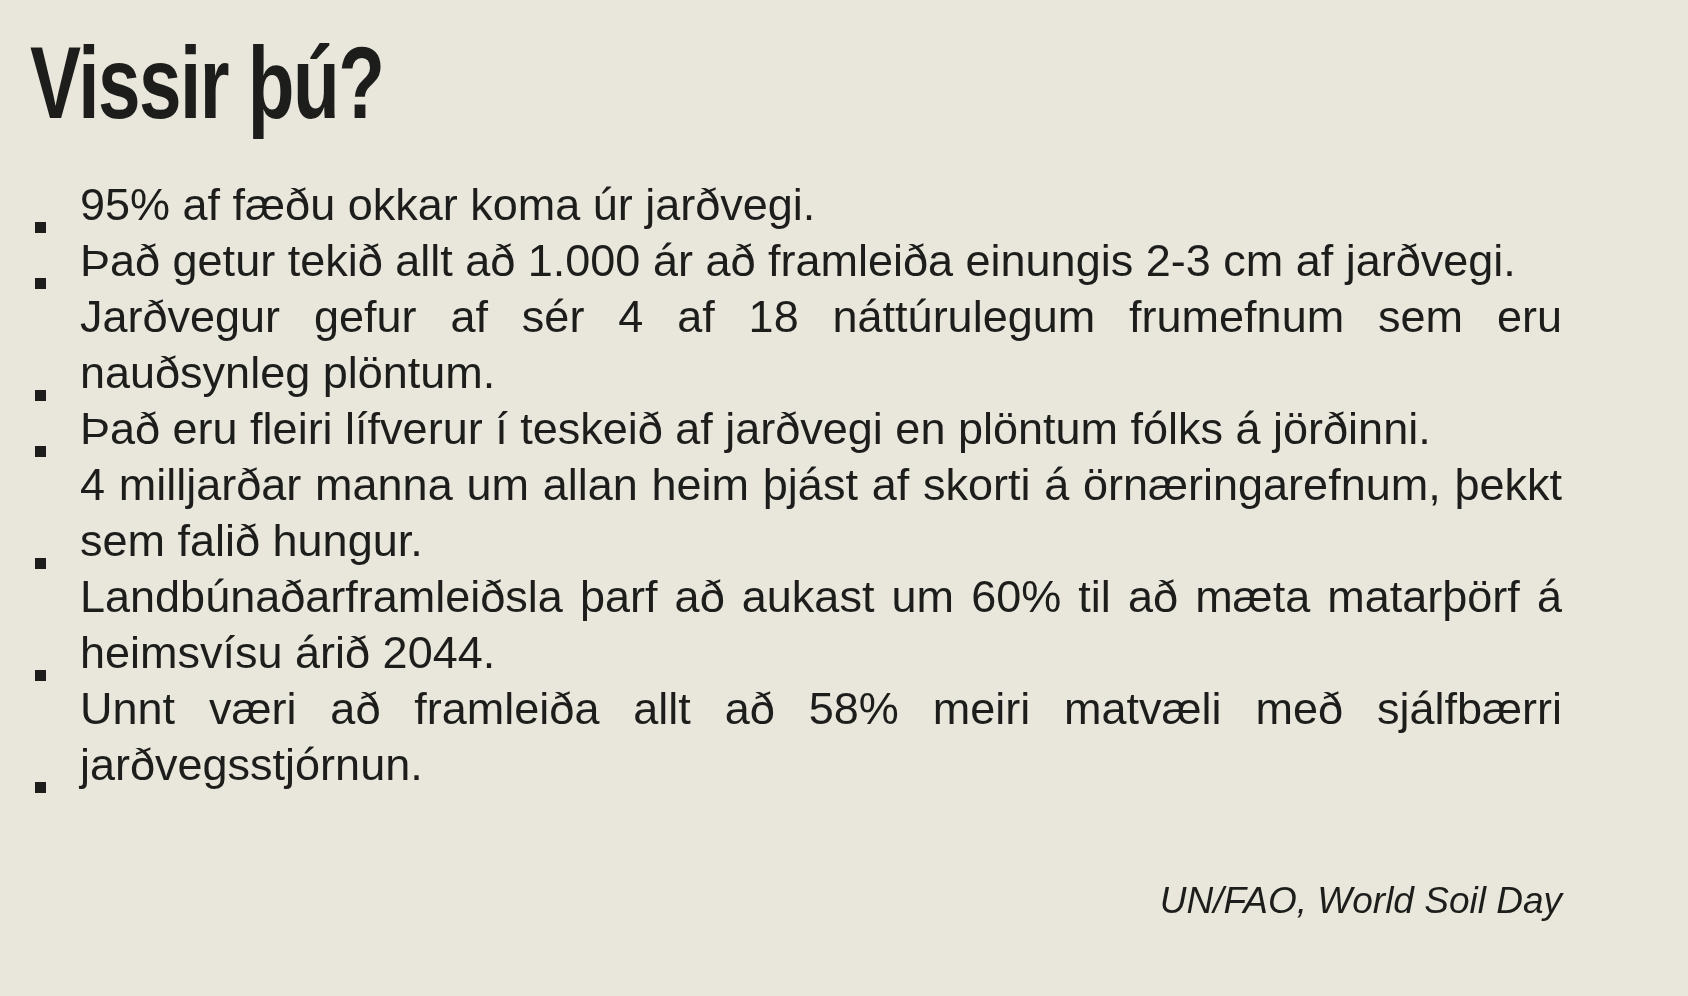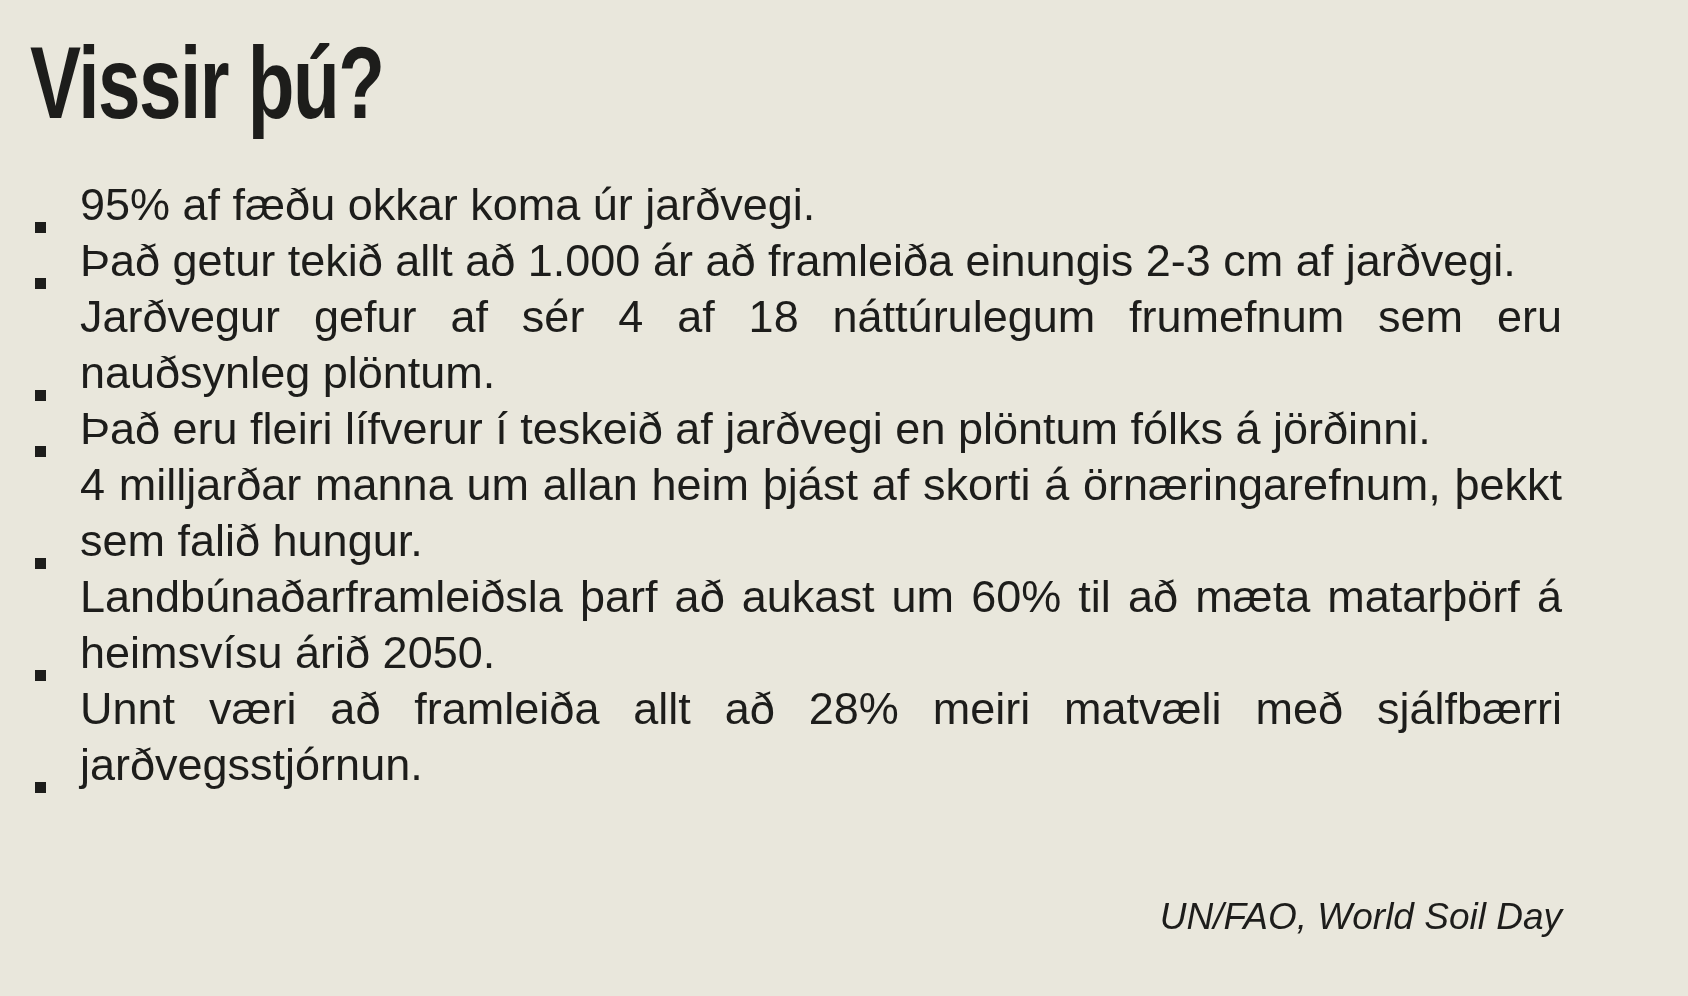--- a/index.html
+++ b/index.html
@@ -55,21 +55,21 @@
   }
   .fact-text {
     flex: 1 1 auto;
     margin-left: 34px;
     text-align: justify;
     text-align-last: left;
   }
   .attribution {
     position: absolute;
     right: 38px;
-    bottom: 58px;
+    bottom: 74px;
     font-size: 37px;
     line-height: 1.1;
     font-style: italic;
     color: #1d1d1b;
   }
 </style>
 </head>
 <body>
 
 <div class="panel">
@@ -92,23 +92,23 @@
     <li>
       <span class="bullet"></span>
       <div class="fact-text">Það eru fleiri lífverur í teskeið af jarðvegi en plöntum fólks á jörðinni.</div>
     </li>
     <li>
       <span class="bullet"></span>
       <div class="fact-text">4 milljarðar manna um allan heim þjást af skorti á örnæringarefnum, þekkt sem falið hungur.</div>
     </li>
     <li>
       <span class="bullet"></span>
-      <div class="fact-text">Landbúnaðarframleiðsla þarf að aukast um 60% til að mæta matarþörf á heimsvísu árið 2050.</div>
+      <div class="fact-text">Landbúnaðarframleiðsla þarf að aukast um 60% til að mæta matarþörf á heimsvísu árið 2044.</div>
     </li>
     <li>
       <span class="bullet"></span>
-      <div class="fact-text">Unnt væri að framleiða allt að 28% meiri matvæli með sjálfbærri jarðvegsstjórnun.</div>
+      <div class="fact-text">Unnt væri að framleiða allt að 58% meiri matvæli með sjálfbærri jarðvegsstjórnun.</div>
     </li>
   </ul>
 
   <div class="attribution">UN/FAO, World Soil Day</div>
 
 </div>
 
 </body></html>

